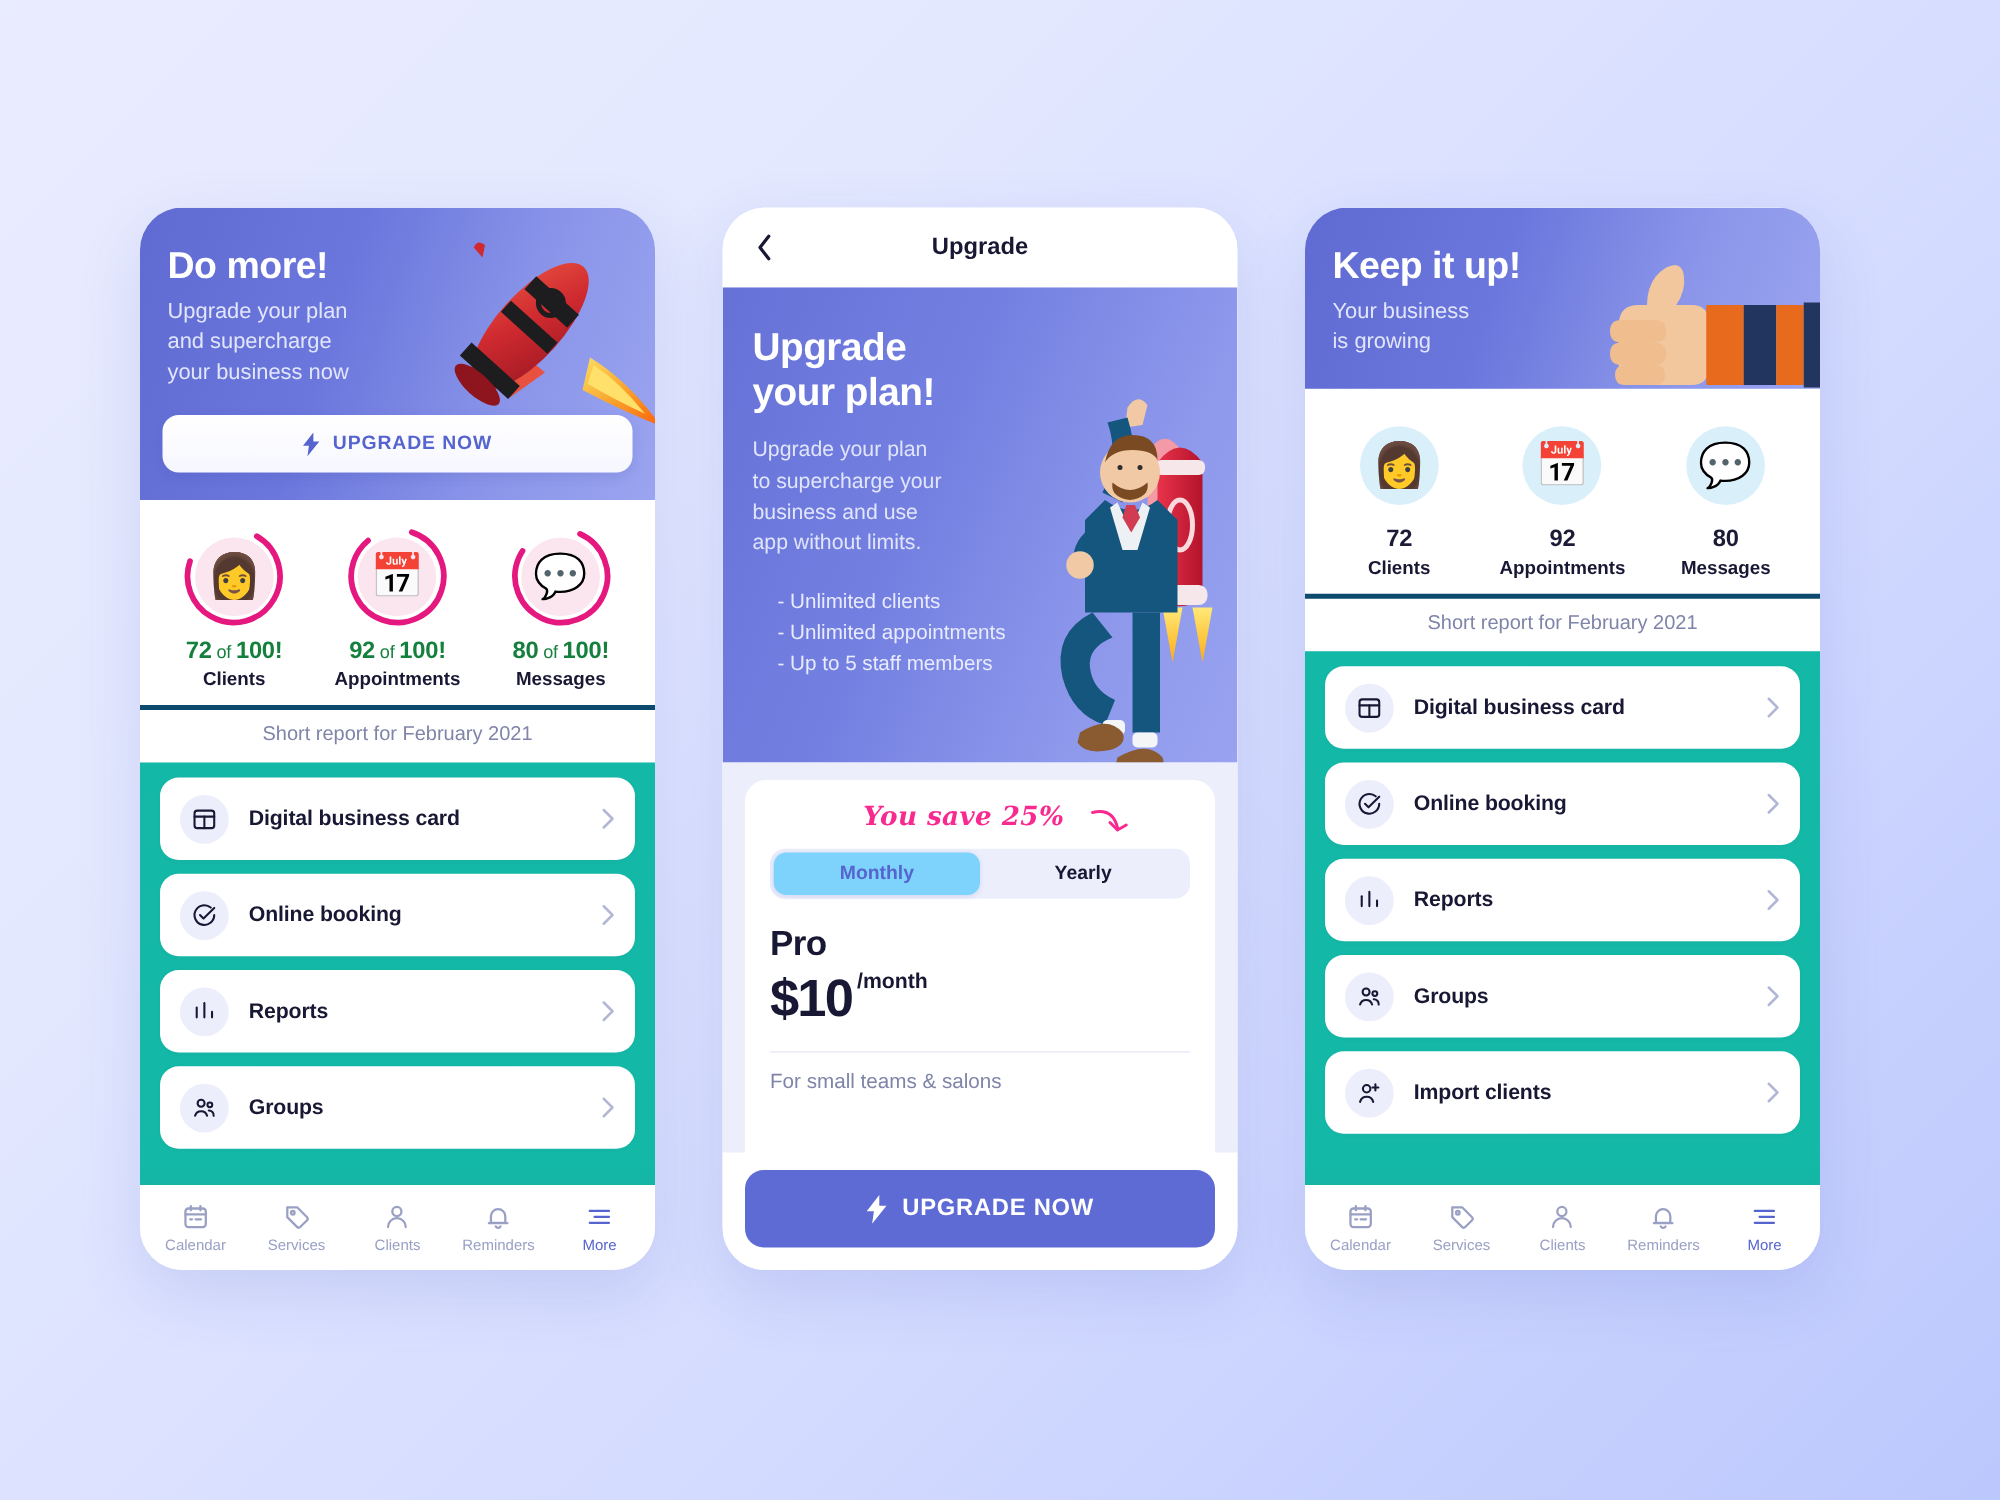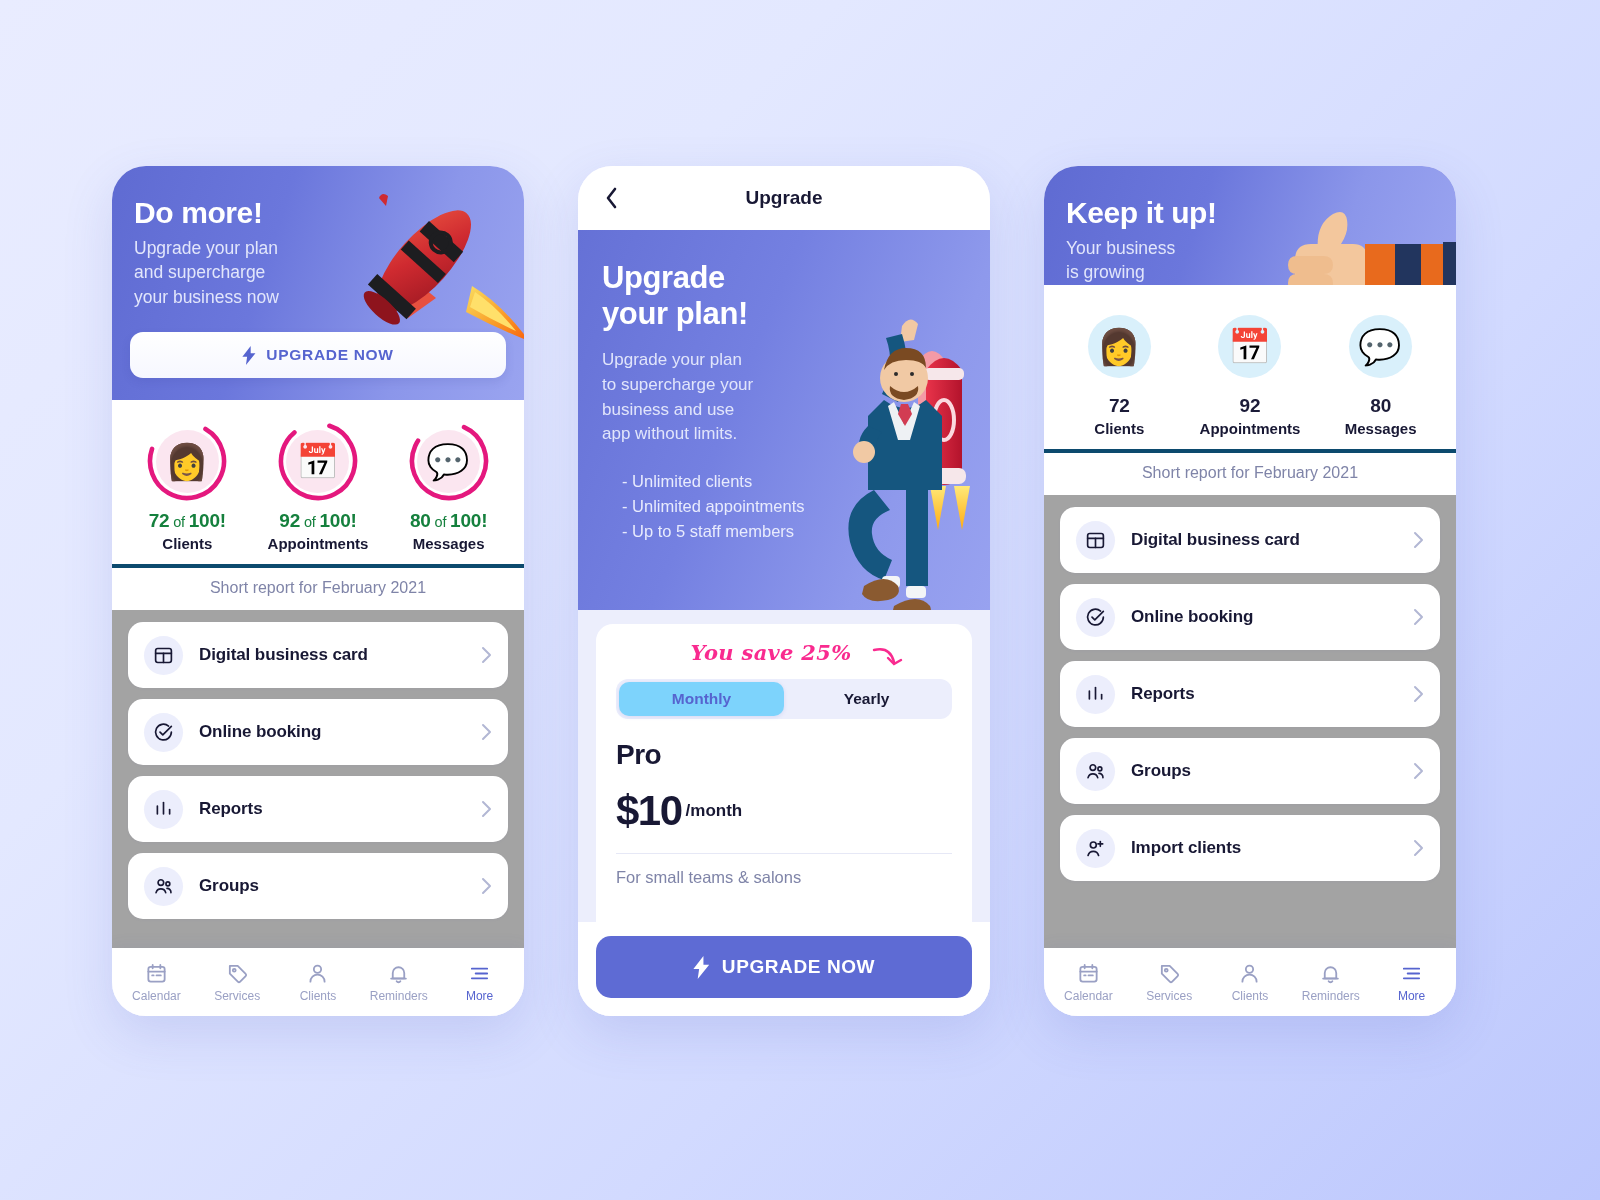--- a/index.html
+++ b/index.html
@@ -117,21 +117,21 @@
     text-align: center;
     font-size: 16px;
     color: #7f84a8;
     padding: 11px 0 13px 0;
     flex: 0 0 auto;
   }
 
   
   .menu {
     flex: 1 1 auto;
-    background: #a3a3a3;
+    background: #14b8a6;
     padding: 12px 16px 0 16px;
     overflow: hidden;
   }
   .menu-item {
     background: #ffffff;
     border-radius: 15px;
     height: 66px;
     margin-bottom: 11px;
     display: flex;
     align-items: center;
@@ -223,21 +223,21 @@
     padding: 3px;
   }
   .seg div {
     flex: 1;
     display: flex; align-items: center; justify-content: center;
     font-size: 15.5px; font-weight: bold; color: #181834;
     border-radius: 10px; cursor: pointer;
   }
   .seg div.on { background: #7dd3fc; color: #5664cf; box-shadow: 0 1px 4px rgba(80,95,190,.14); }
   .plan-name { margin-top: 20px; font-size: 28px; font-weight: bold; color: #181834; letter-spacing: -0.5px;}
-  .plan-price { margin-top: 16px; display: flex; align-items: center; }
+  .plan-price { margin-top: 4px; display: flex; align-items: flex-start; }
   .plan-price .amt { font-size: 42px; font-weight: bold; color: #181834; letter-spacing: -1.5px;}
   .plan-price .per { font-size: 17px; font-weight: bold; color: #181834; margin-left: 4px; }
   .plan-div { margin-top: 18px; height: 1px; background: #e6e8f6; }
   .plan-desc { margin-top: 14px; font-size: 16.5px; color: #7f84a8; }
 
   .cta-bar {
     position: absolute;
     left: 0; right: 0; bottom: 0;
     background: #ffffff;
     padding: 14px 18px 18px 18px;
@@ -530,21 +530,21 @@
         <span class="lbl">UPGRADE NOW</span>
       </button>
     </div>
 
   </div>
 </div>
 
 <div class="phone" id="phone-3">
   <div class="screen">
 
-    <div class="hero" style="">
+    <div class="hero" style="padding-bottom:26px">
       <svg class="thumb-art" viewBox="0 0 205 140">
         <path d="M60 64 q-6 -32 14 -44 q12 -6 14 6 q2 12 -6 24 l-2 10 z" fill="#f3c79d"></path>
         <path d="M52 50 h42 q14 0 14 14 v36 q0 14 -14 14 H52 q-16 0 -16 -16 V66 q0 -16 16 -16 z" fill="#f3c79d"></path>
         <path d="M38 62 h26 q10 0 10 9 t-10 9 H38 q-9 0 -9 -9 t9 -9 z" fill="#efbd8e"></path>
         <path d="M38 80 h26 q10 0 10 9 t-10 9 H38 q-9 0 -9 -9 t9 -9 z" fill="#efbd8e"></path>
         <path d="M41 98 h23 q9 0 9 8 t-9 8 H41 q-8 0 -8 -8 t8 -8 z" fill="#efbd8e"></path>
         <path d="M106 50 h30 v64 h-30 z" fill="#e86a1d"></path>
         <path d="M136 50 h26 v64 h-26 z" fill="#22355e"></path>
         <path d="M162 50 h22 v64 h-22 z" fill="#e86a1d"></path>
         <path d="M184 48 h24 v68 h-24 z" fill="#22355e"></path>

